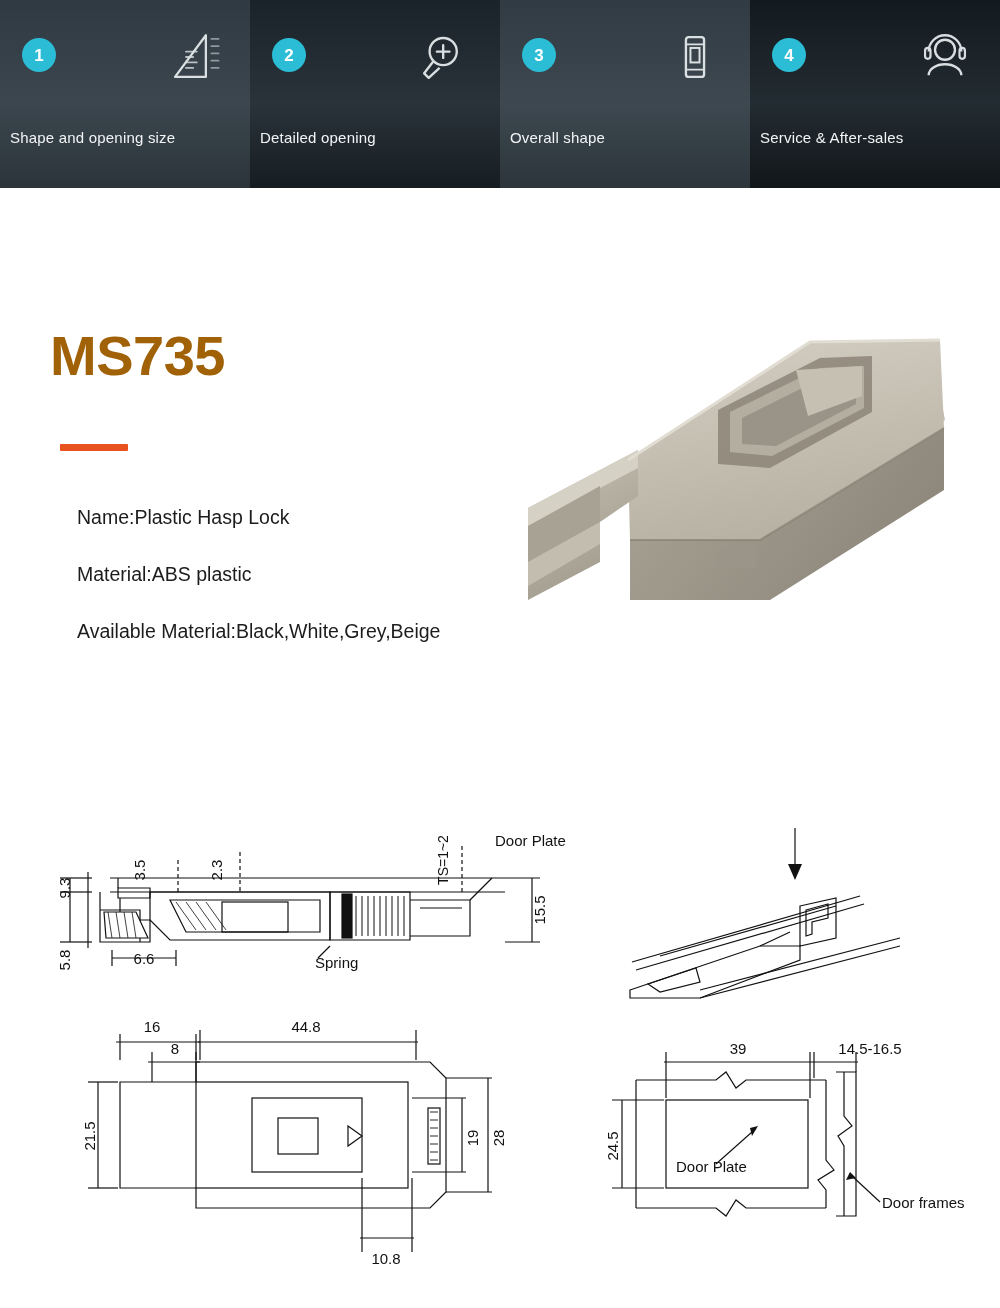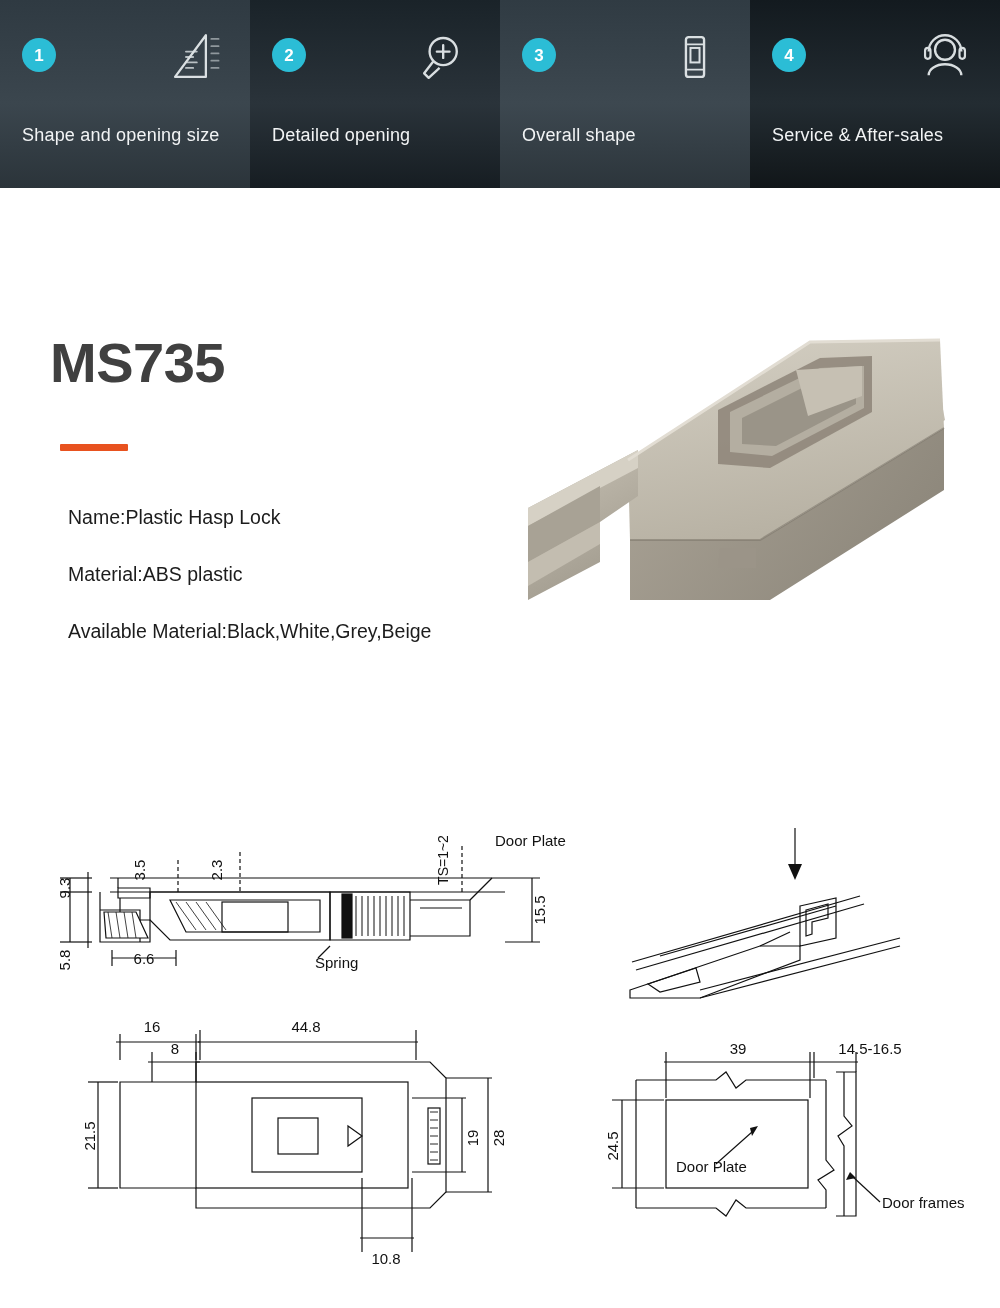--- a/index.html
+++ b/index.html
@@ -50,50 +50,50 @@
   .nav-icon {
     position: absolute;
     right: 26px;
     top: 28px;
     width: 58px;
     height: 58px;
     opacity: .92;
   }
   .nav-label {
     position: absolute;
-    left: 22px;
+    left: 10px;
     bottom: 42px;
     color: #f2f4f5;
-    font-size: 18px;
+    font-size: 15px;
     letter-spacing: .2px;
     white-space: nowrap;
   }
 
   
   .title {
     position: absolute;
     left: 50px;
-    top: 330px;
+    top: 323px;
     font-size: 56px;
     font-weight: bold;
     letter-spacing: -0.5px;
-    color: #404040;
+    color: #a16207;
   }
   .rule {
     position: absolute;
     left: 60px;
     top: 444px;
     width: 68px;
     height: 7px;
     background: #e8521f;
     border-radius: 1px;
   }
   .spec {
     position: absolute;
-    left: 68px;
+    left: 77px;
     font-size: 19.5px;
     color: #1c1c1c;
     white-space: nowrap;
   }
   .spec.s1 { top: 506px; }
   .spec.s2 { top: 563px; }
   .spec.s3 { top: 620px; }
 
   
   .photo {

